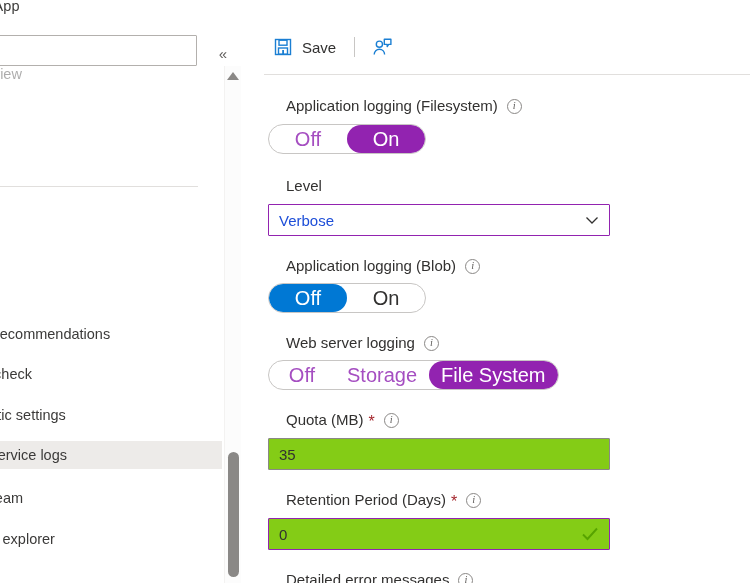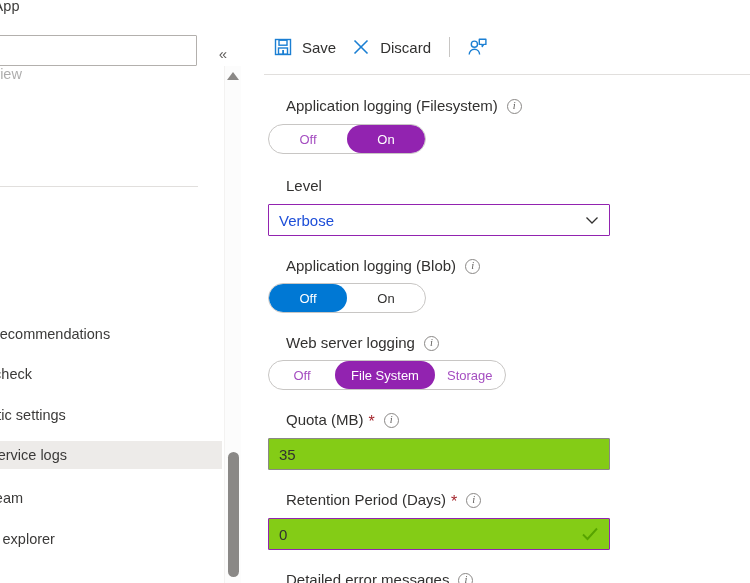--- a/index.html
+++ b/index.html
@@ -242,21 +242,21 @@
     padding: 0;
     overflow: hidden;
     cursor: pointer;
     user-select: none;
   }
   .pill .opt {
     height: 28px;
     display: flex;
     align-items: center;
     justify-content: center;
-    font-size: 13px;
+    font-size: 20px;
     border-radius: 15px;
     padding: 0 14px;
     min-width: 78px;
     cursor: pointer;
     white-space: nowrap;
   }
   .pill.purple .opt { color: #a54ec1; }
   .pill.purple .opt.active { background: #9223b0; color: #ffffff; }
   .pill.blue .opt { color: #323130; }
   .pill.blue .opt.active { background: #0078d4; color: #ffffff; }
@@ -359,29 +359,20 @@
           <svg width="20" height="20" viewBox="0 0 20 20">
             <rect x="2.5" y="2.5" width="15" height="15" fill="none" stroke="#1b7fd3" stroke-width="1.4"></rect>
             <rect x="6" y="3.2" width="8" height="5" fill="none" stroke="#1b7fd3" stroke-width="1.4"></rect>
             <rect x="5.5" y="11" width="9" height="6.2" fill="none" stroke="#1b7fd3" stroke-width="1.4"></rect>
             <rect x="9.2" y="13" width="1.8" height="4.2" fill="#1b7fd3"></rect>
           </svg>
         </span>
         <span>Save</span>
       </div>
 
-      <div class="cmd">
-        <span class="ico">
-          <svg width="20" height="20" viewBox="0 0 20 20">
-            <line x1="3.5" y1="3.5" x2="16.5" y2="16.5" stroke="#1b7fd3" stroke-width="1.6"></line>
-            <line x1="16.5" y1="3.5" x2="3.5" y2="16.5" stroke="#1b7fd3" stroke-width="1.6"></line>
-          </svg>
-        </span>
-        <span>Discard</span>
-      </div>
 
       <div class="cmd-sep"></div>
 
       <div class="cmd">
         <span class="ico">
           <svg width="21" height="21" viewBox="0 0 21 21">
             <circle cx="7.4" cy="7.2" r="3.1" fill="none" stroke="#1b7fd3" stroke-width="1.4"></circle>
             <path d="M2.2 17.6c0-3.3 2.4-5.4 5.2-5.4 2.8 0 5.2 2.1 5.2 5.4" fill="none" stroke="#1b7fd3" stroke-width="1.4"></path>
             <path d="M12.3 2.2h6.6v5.2h-2.2l-1.5 2.1V7.4h-2.9z" fill="none" stroke="#1b7fd3" stroke-width="1.4" stroke-linejoin="round"></path>
           </svg>
@@ -433,22 +424,22 @@
       </div>
 
       <div class="field" style="margin-top:20px">
         <div class="field-label">
           <span>Web server logging</span>
           <span class="info-icon">i</span>
         </div>
         <div style="height:7px"></div>
         <div class="pill purple three">
           <div class="opt">Off</div>
+          <div class="opt">Storage</div>
           <div class="opt active wide">File System</div>
-          <div class="opt">Storage</div>
         </div>
       </div>
 
       <div class="field" style="margin-top:20px">
         <div class="field-label">
           <span>Quota (MB)</span>
           <span class="req-star">*</span>
           <span class="info-icon">i</span>
         </div>
         <div style="height:8px"></div>

